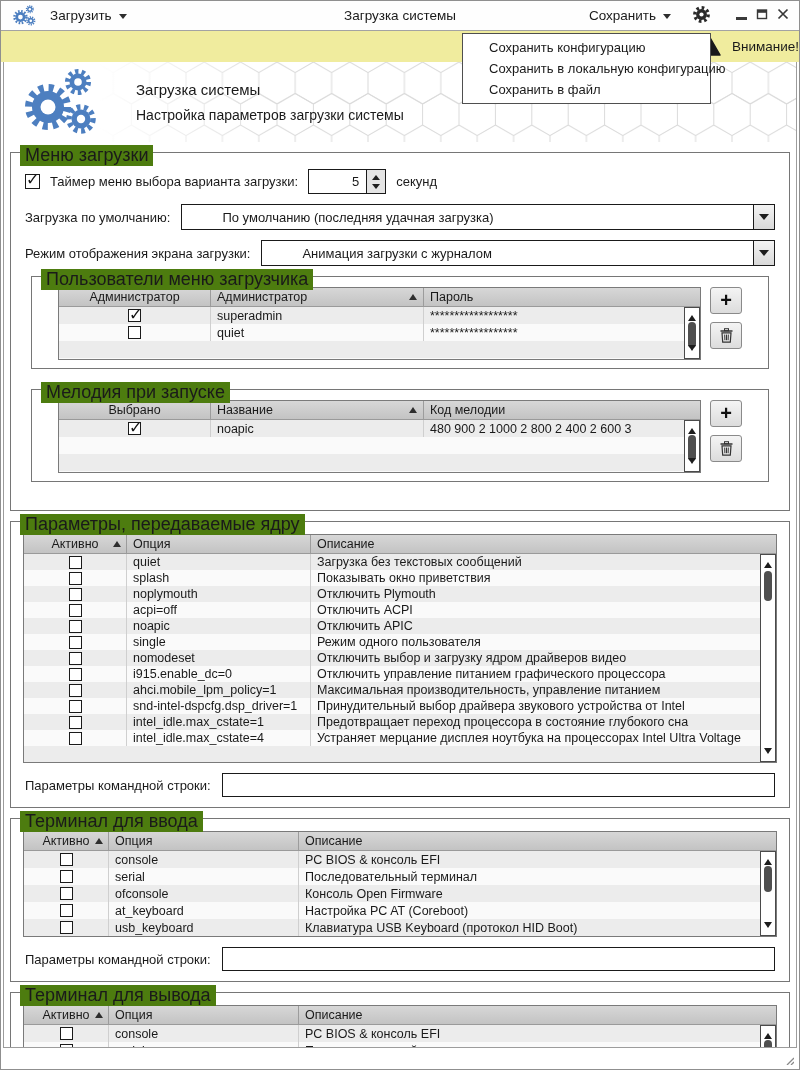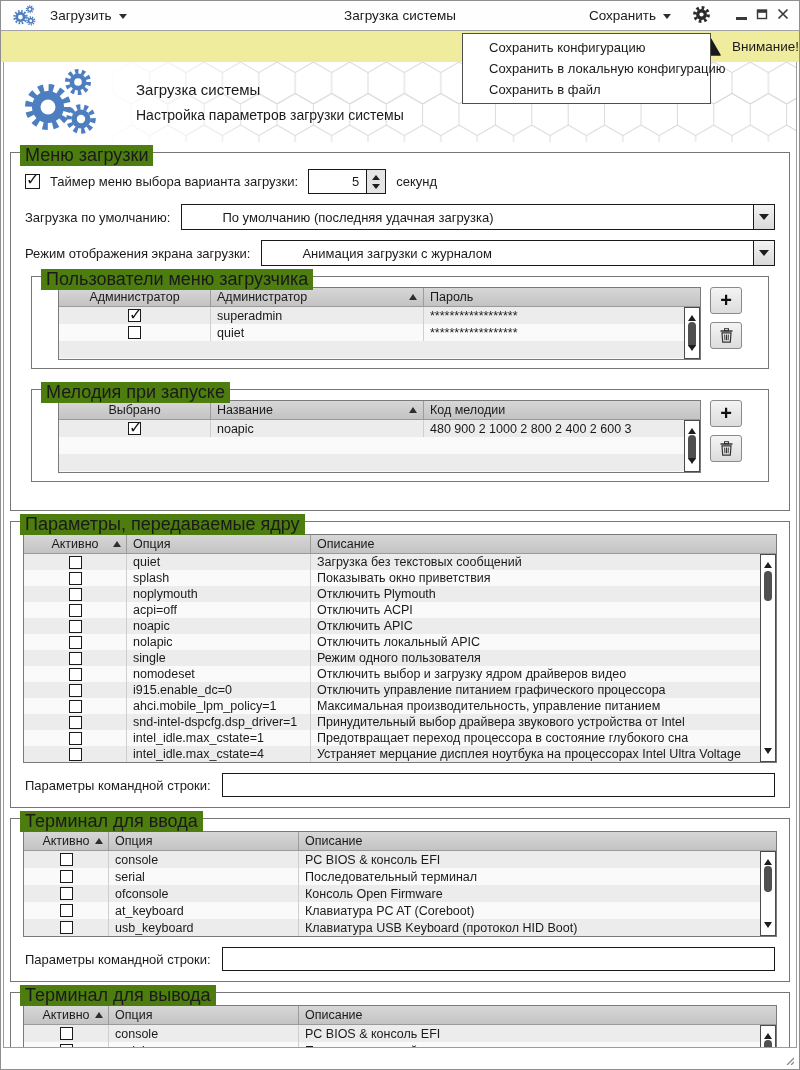--- a/index.html
+++ b/index.html
@@ -402,27 +402,20 @@
             </div>
 
             <div class="tr">
               <div class="td c1 center">
                 <span class="cb"></span>
               </div>
               <div class="td c2">noapic</div>
               <div class="td c3">Отключить APIC</div>
             </div>
 
-            <div class="tr">
-              <div class="td c1 center">
-                <span class="cb"></span>
-              </div>
-              <div class="td c2">nolapic</div>
-              <div class="td c3">Отключить локальный APIC</div>
-            </div>
 
             <div class="tr">
               <div class="td c1 center">
                 <span class="cb"></span>
               </div>
               <div class="td c2">single</div>
               <div class="td c3">Режим одного пользователя</div>
             </div>
 
             <div class="tr">
@@ -525,21 +518,21 @@
               </div>
               <div class="td c2">ofconsole</div>
               <div class="td c3">Консоль Open Firmware</div>
             </div>
 
             <div class="tr">
               <div class="td c1 center">
                 <span class="cb"></span>
               </div>
               <div class="td c2">at_keyboard</div>
-              <div class="td c3">Клавиатура PC AT (Coreboot)</div>
+              <div class="td c3">Настройка PC AT (Coreboot)</div>
             </div>
 
             <div class="tr">
               <div class="td c1 center">
                 <span class="cb"></span>
               </div>
               <div class="td c2">usb_keyboard</div>
               <div class="td c3">Клавиатура USB Keyboard (протокол HID Boot)</div>
             </div>
           </div>

